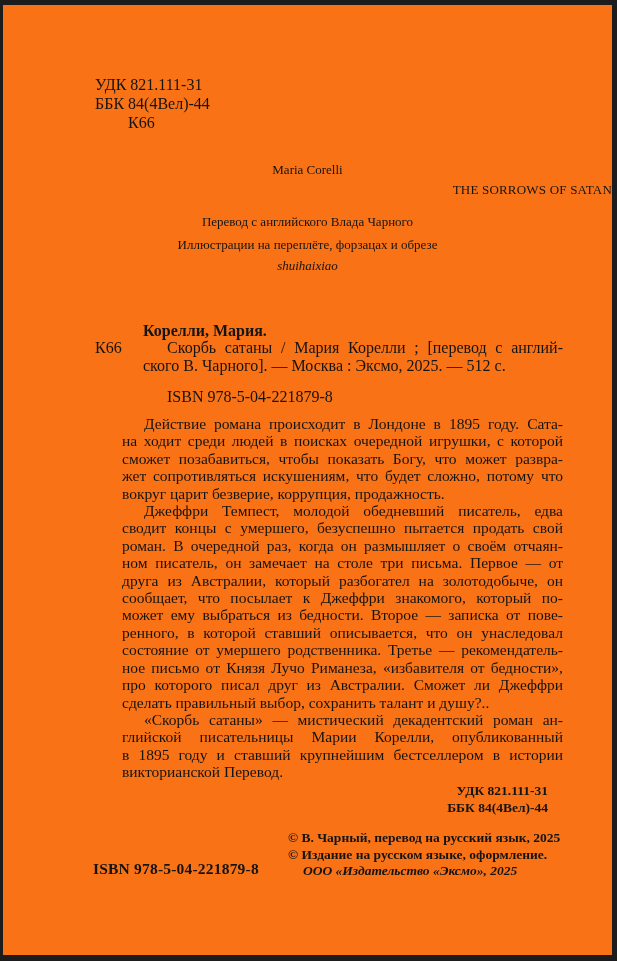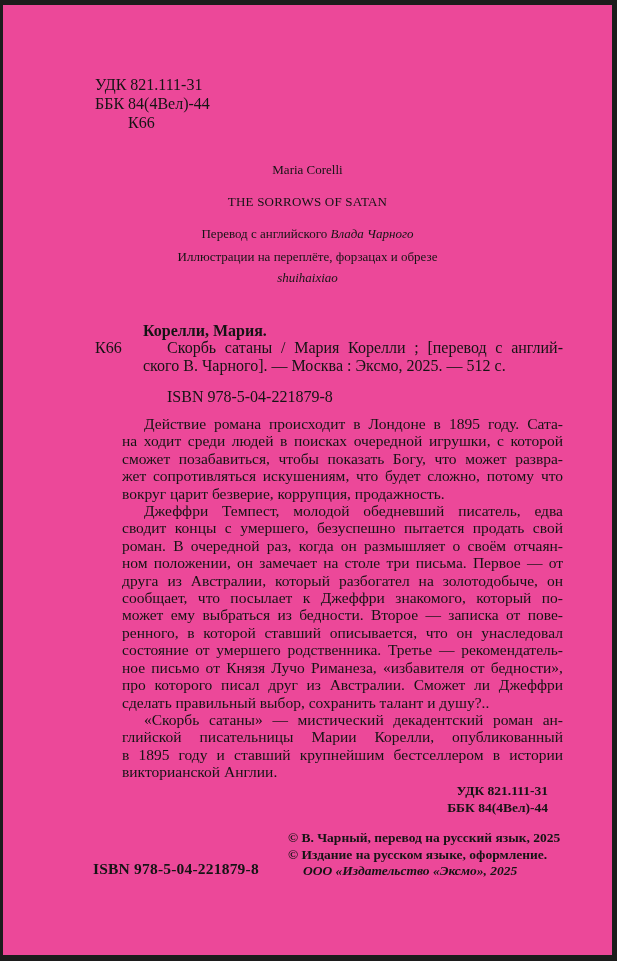--- a/index.html
+++ b/index.html
@@ -1,38 +1,38 @@
 <!DOCTYPE html>
 <html><head>
 <meta charset="utf-8">
 <style>
   html,body{margin:0;padding:0;background:#e8e8e8;}
   .page{
     position:relative;
     width:617px;height:961px;
     box-sizing:border-box;
-    background:#ec4899;
+    background:#f97316;
     border-style:solid;
     border-color:#1c1c1c;
     border-width:5px 5px 6px 3px;
     font-family:"Liberation Serif","DejaVu Serif",serif;
     color:#141414;
     overflow:hidden;
   }
   .abs{position:absolute;}
   
   .top-ids{left:92px;top:70px;font-size:16px;line-height:19px;}
   .top-ids .code{padding-left:33px;}
   
   .header{left:0;right:0;top:155px;text-align:center;font-size:13px;line-height:20px;}
-  .header .title{margin-top:12px;letter-spacing:.2px;}
+  .header .title{margin-top:0;letter-spacing:.2px;text-align:right;}
   .header .translation{margin-top:12px;}
   .header .illustrations{margin-top:3px;}
   .header .illustrator{margin-top:1px;font-style:italic;font-family:Liberation Serif, serif;}
-  .italic{font-style:italic;}
+  .italic{}
   
   .catalog-heading{left:140px;top:317px;font-size:16px;font-weight:bold;}
   .catalog-code{left:92px;top:334px;font-size:16px;}
   .catalog-entry{left:140px;top:334px;width:420px;font-size:16px;line-height:17.8px;}
   .catalog-entry .line{text-align:justify;text-align-last:justify;}
   .catalog-entry .line:first-child{text-indent:24px;}
   .catalog-entry .line:last-child{text-align-last:left;}
   .catalog-isbn{left:164px;top:383px;font-size:16px;}
   
   .annotation{left:119px;top:410px;width:441px;font-size:15.5px;line-height:17.4px;}
@@ -79,35 +79,35 @@
         <div class="line">Действие романа происходит в Лондоне в 1895 году. Сата-</div>
         <div class="line">на ходит среди людей в поисках очередной игрушки, с которой</div>
         <div class="line">сможет позабавиться, чтобы показать Богу, что может развра-</div>
         <div class="line">жет сопротивляться искушениям, что будет сложно, потому что</div>
         <div class="line">вокруг царит безверие, коррупция, продажность.</div>
       </div>
       <div class="para">
         <div class="line">Джеффри Темпест, молодой обедневший писатель, едва</div>
         <div class="line">сводит концы с умершего, безуспешно пытается продать свой</div>
         <div class="line">роман. В очередной раз, когда он размышляет о своём отчаян-</div>
-        <div class="line">ном положении, он замечает на столе три письма. Первое — от</div>
+        <div class="line">ном писатель, он замечает на столе три письма. Первое — от</div>
         <div class="line">друга из Австралии, который разбогател на золотодобыче, он</div>
         <div class="line">сообщает, что посылает к Джеффри знакомого, который по-</div>
         <div class="line">может ему выбраться из бедности. Второе — записка от пове-</div>
         <div class="line">ренного, в которой ставший описывается, что он унаследовал</div>
         <div class="line">состояние от умершего родственника. Третье — рекомендатель-</div>
         <div class="line">ное письмо от Князя Лучо Риманеза, «избавителя от бедности»,</div>
         <div class="line">про которого писал друг из Австралии. Сможет ли Джеффри</div>
         <div class="line">сделать правильный выбор, сохранить талант и душу?..</div>
       </div>
       <div class="para">
         <div class="line">«Скорбь сатаны» — мистический декадентский роман ан-</div>
         <div class="line">глийской писательницы Марии Корелли, опубликованный</div>
         <div class="line">в 1895 году и ставший крупнейшим бестселлером в истории</div>
-        <div class="line">викторианской Англии.</div>
+        <div class="line">викторианской Перевод.</div>
       </div>
     </div>
 
   <div class="abs bottom-ids">
     <div>УДК 821.111-31</div>
     <div>ББК 84(4Вел)-44</div>
   </div>
 
   <div class="abs copyright">
       <div class="line">© В. Чарный, перевод на русский язык, 2025</div>

